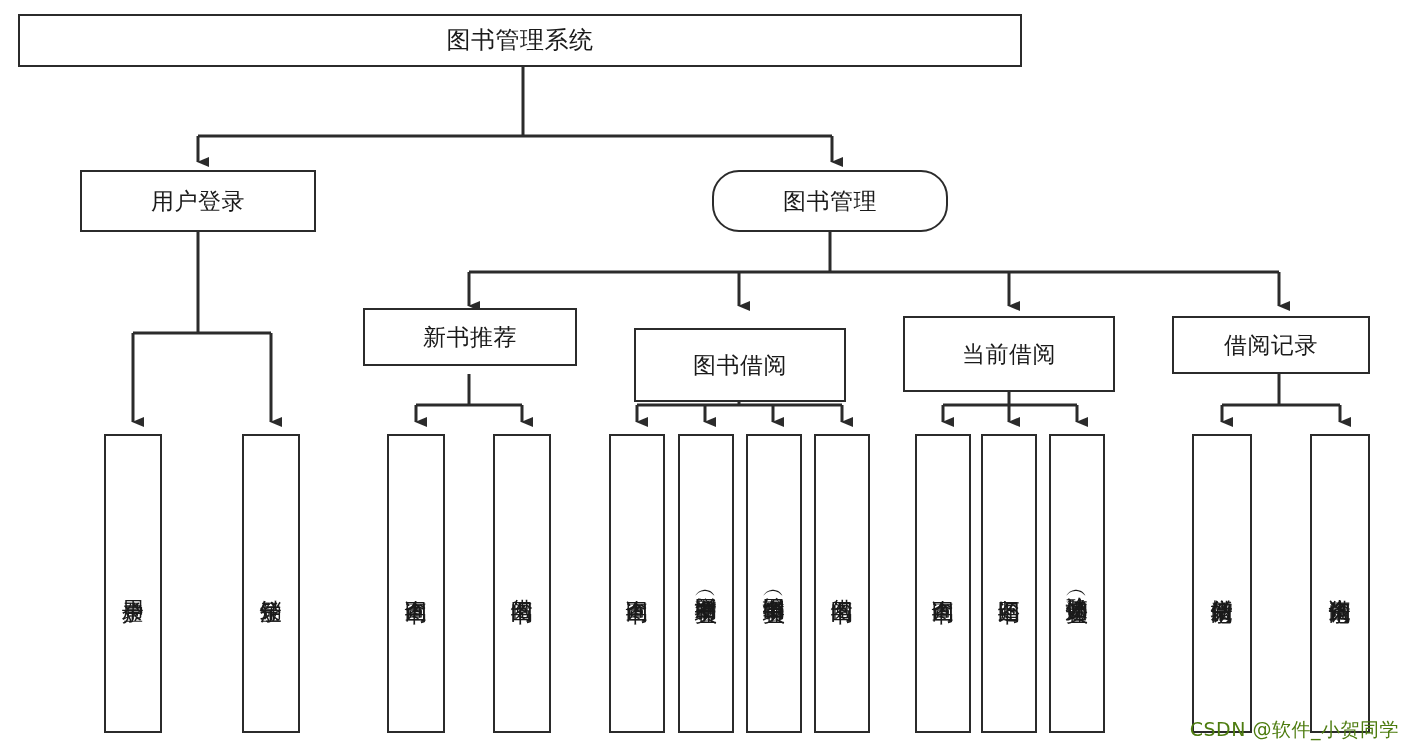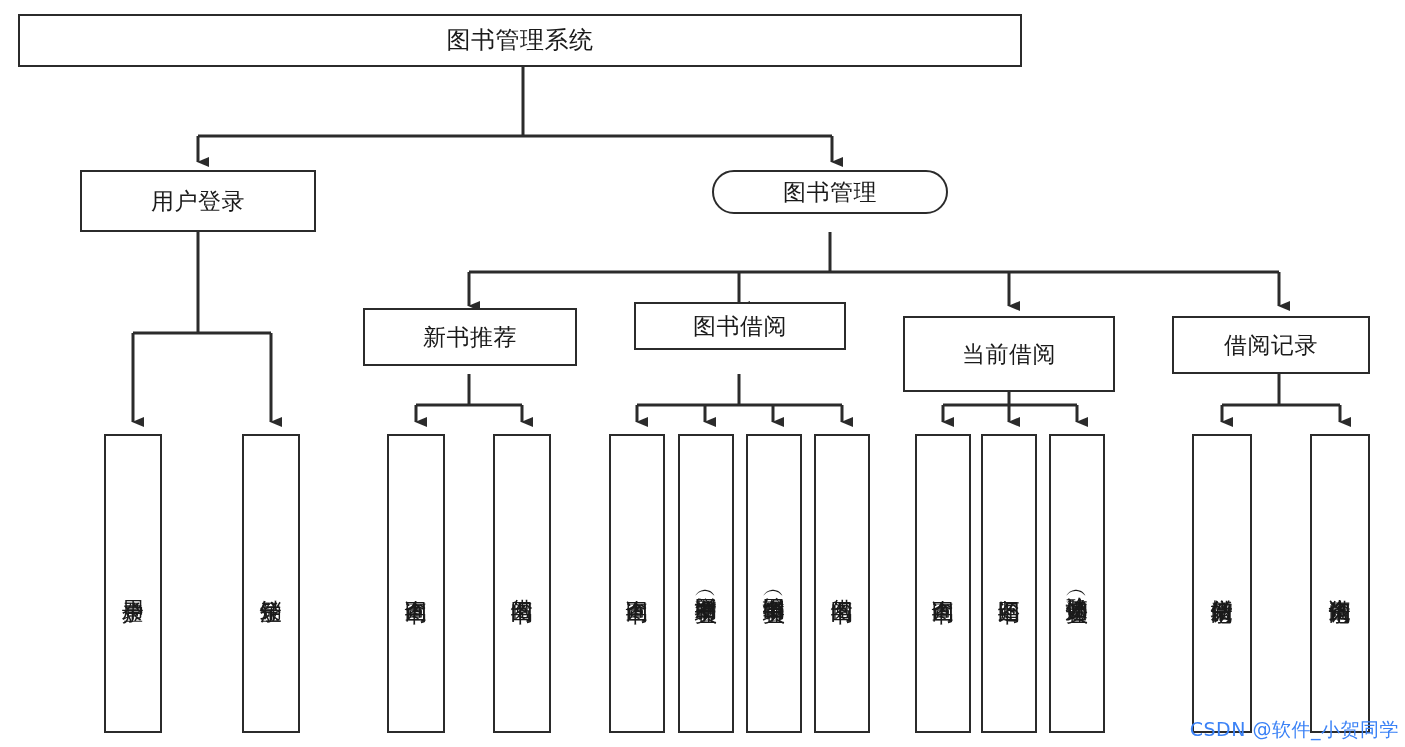--- a/index.html
+++ b/index.html
@@ -53,21 +53,21 @@
     line-height:1.16;
     letter-spacing:1px;
     max-height:285px;
     white-space:normal;
   }
   .watermark{
     position:absolute;
     right:6px;
     bottom:4px;
     font-size:19px;
-    color:#3b82f6;
+    color:#4d7c0f;
     letter-spacing:0.5px;
     z-index:3;
     white-space:nowrap;
     user-select:none;
   }
 </style>
 </head>
 <body>
 
 <div id="diagram">
@@ -123,29 +123,29 @@
   </svg>
 
   <div class="node h root" style="left:18px;top:14px;width:1004px;height:53px;">
     <span class="label">图书管理系统</span>
   </div>
 
   <div class="node h" style="left:80px;top:170px;width:236px;height:62px;">
     <span class="label">用户登录</span>
   </div>
 
-  <div class="node h" style="left:712px;top:170px;width:236px;height:44px;border-radius:27px;">
+  <div class="node h" style="left:712px;top:170px;width:236px;height:62px;border-radius:27px;">
     <span class="label">图书管理</span>
   </div>
 
   <div class="node h" style="left:363px;top:308px;width:214px;height:58px;">
     <span class="label">新书推荐</span>
   </div>
 
-  <div class="node h" style="left:634px;top:302px;width:212px;height:48px;">
+  <div class="node h" style="left:634px;top:328px;width:212px;height:74px;">
     <span class="label">图书借阅</span>
   </div>
 
   <div class="node h" style="left:903px;top:316px;width:212px;height:76px;">
     <span class="label">当前借阅</span>
   </div>
 
   <div class="node h" style="left:1172px;top:316px;width:198px;height:58px;">
     <span class="label">借阅记录</span>
   </div>

